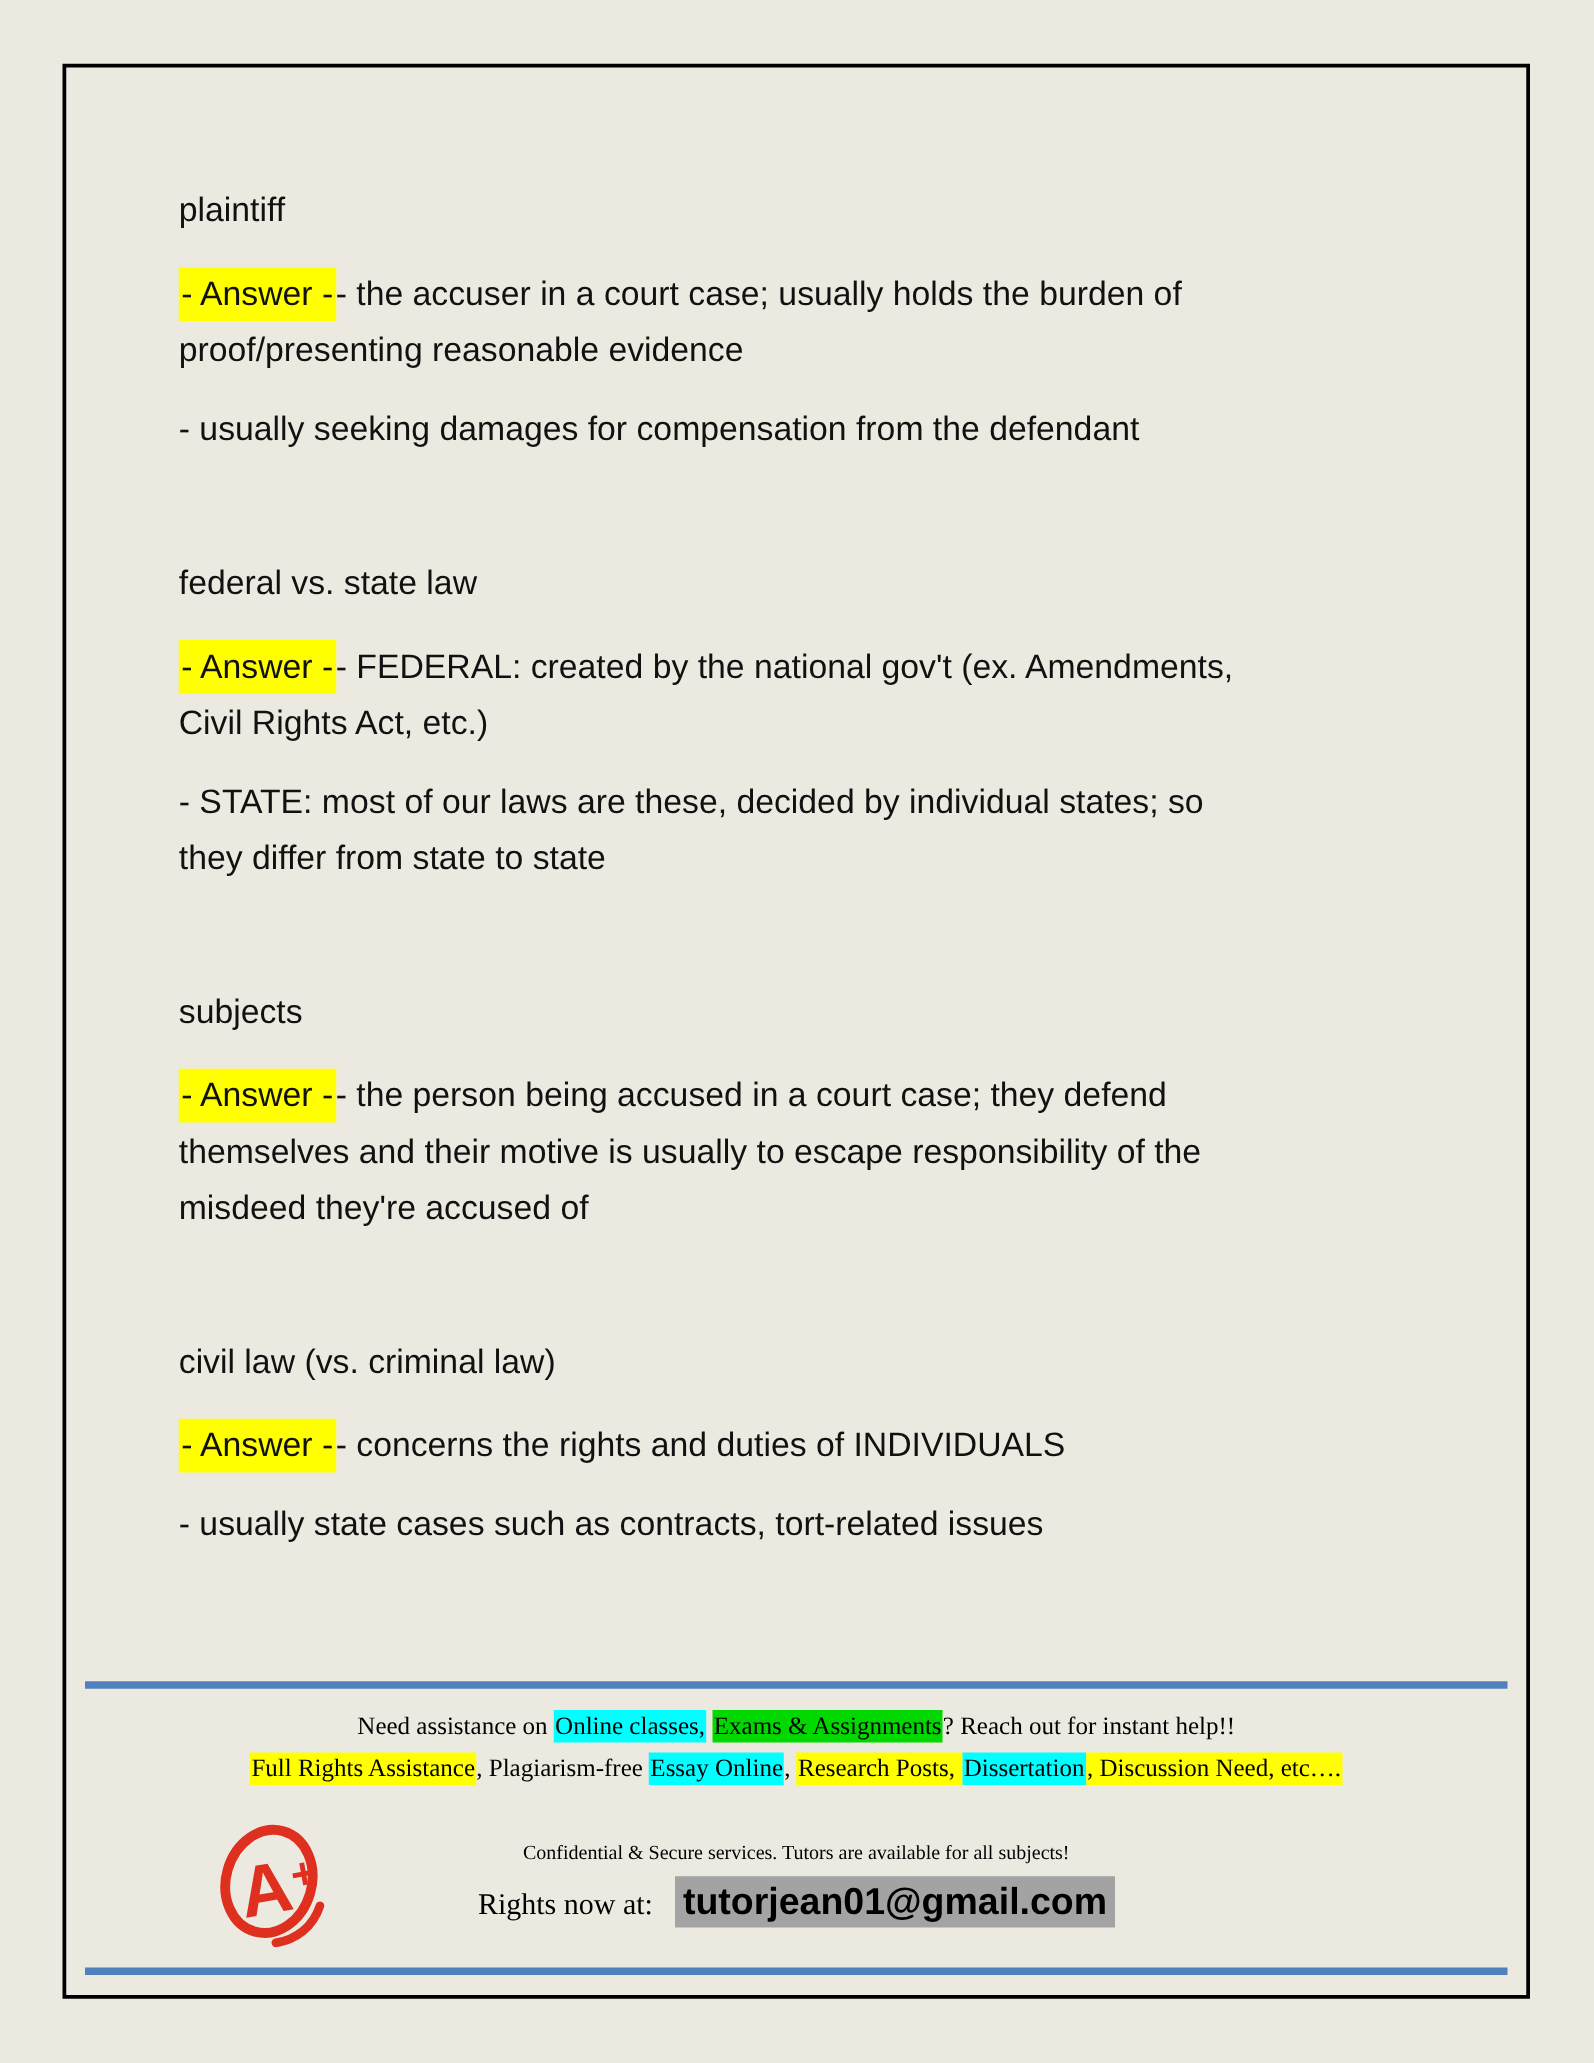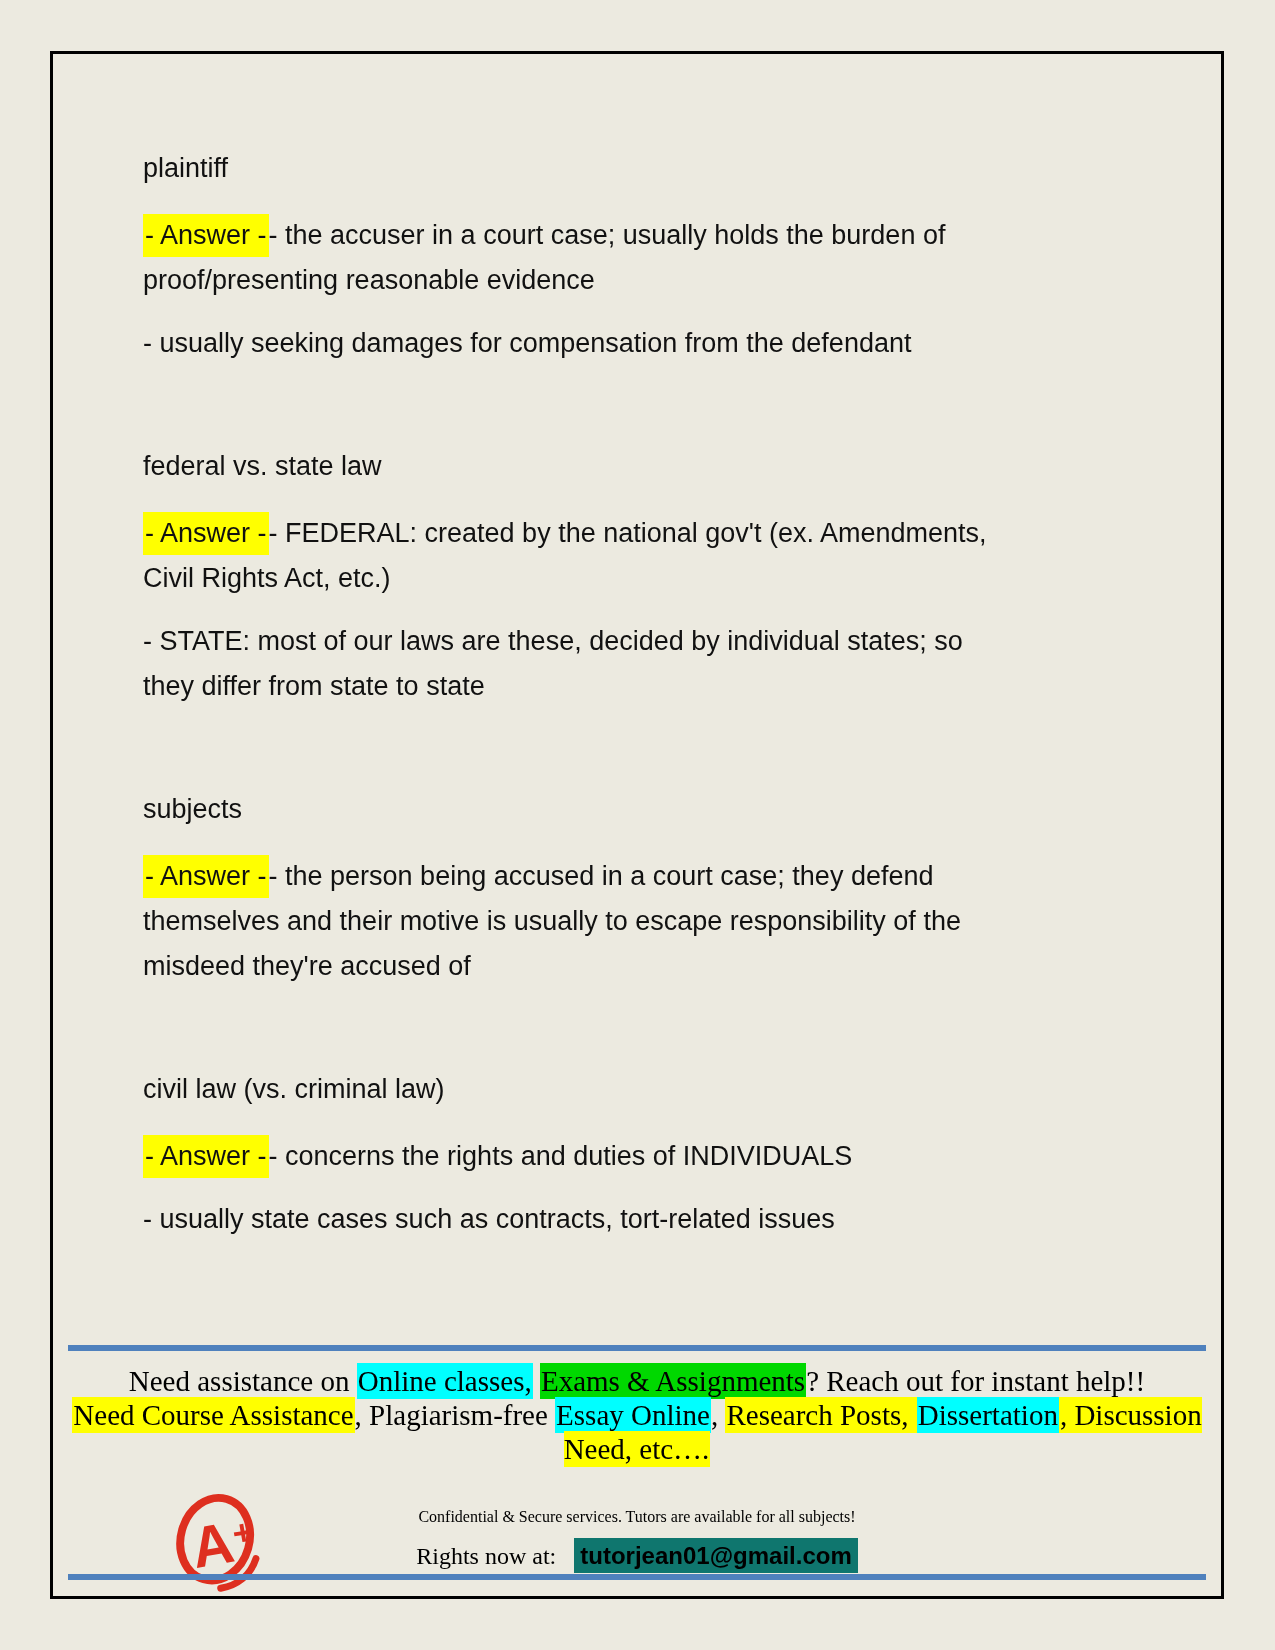--- a/index.html
+++ b/index.html
@@ -54,21 +54,21 @@
   }
   .top-divider { margin: 103px 15px 0 15px; }
   .bottom-divider {
     position: absolute;
     left: 15px;
     right: 15px;
     bottom: 16px;
   }
   .promo {
     font-family: "Liberation Serif", "DejaVu Serif", serif;
-    font-size: 29px;
+    font-size: 20px;
     color: #000;
     text-align: center;
   }
   .promo1 { margin-top: 14px; line-height: 33px; }
   .promo2 { line-height: 34px; }
   .seg-yellow { background: #FFFF00; padding: 2px 1px; }
   .seg-cyan   { background: #00FFFF; padding: 2px 1px; }
   .seg-green  { background: #00D800; padding: 2px 1px; }
   .brandrow {
     position: relative;
@@ -93,22 +93,22 @@
     line-height: 30px;
   }
   .emailline {
     margin-top: 6px;
     font-size: 24px;
     line-height: 36px;
   }
   .email {
     font-family: "Liberation Sans", "DejaVu Sans", sans-serif;
     font-weight: bold;
-    font-size: 24px;
-    background: #0f766e;
+    font-size: 30px;
+    background: #a3a3a3;
     padding: 4px 6px;
   }
 </style>
 </head>
 <body>
 
 <div class="page">
   <div class="frame">
 
     <div class="content" id="sections-root">
@@ -134,21 +134,21 @@
         <div class="section">
           <div class="term">civil law (vs. criminal law)</div>
           <div class="para"><mark class="ans-hl">- Answer -</mark><span>- concerns the rights and duties of INDIVIDUALS</span></div>
           <div class="para"><span>- usually state cases such as contracts, tort-related issues</span></div>
         </div>
       </div>
 
     <div class="divider top-divider"></div>
 
     <div class="promo promo1" id="promo1"><span>Need assistance on </span><span class="seg-cyan">Online classes,</span><span> </span><span class="seg-green">Exams &amp; Assignments</span><span>? Reach out for instant help!!</span></div>
-    <div class="promo promo2" id="promo2"><span class="seg-yellow">Need Course Assistance</span><span>, Plagiarism-free </span><span class="seg-cyan">Essay Online</span><span>, </span><span class="seg-yellow">Research Posts, </span><span class="seg-cyan">Dissertation</span><span class="seg-yellow">, Discussion Need, etc….</span></div>
+    <div class="promo promo2" id="promo2"><span class="seg-yellow">Full Rights Assistance</span><span>, Plagiarism-free </span><span class="seg-cyan">Essay Online</span><span>, </span><span class="seg-yellow">Research Posts, </span><span class="seg-cyan">Dissertation</span><span class="seg-yellow">, Discussion Need, etc….</span></div>
 
     <div class="brandrow">
       <svg class="logo" viewBox="0 0 104 110" aria-hidden="true">
         <g fill="none" stroke="#DE2F1F" stroke-linecap="round">
           <ellipse cx="50" cy="53" rx="37" ry="45" stroke-width="8.5" transform="rotate(16 50 53)"></ellipse>
           <path d="M56 106 C 74 103, 88 92, 94 74" stroke-width="7.5"></path>
         </g>
         <text x="24" y="80" fill="#DE2F1F" font-weight="bold" font-family="Liberation Sans, DejaVu Sans, sans-serif" transform="rotate(-10 52 54)"><tspan font-size="62">A</tspan><tspan font-size="38" dx="1" dy="-16">+</tspan></text>
       </svg>
       <div class="brandtext">

